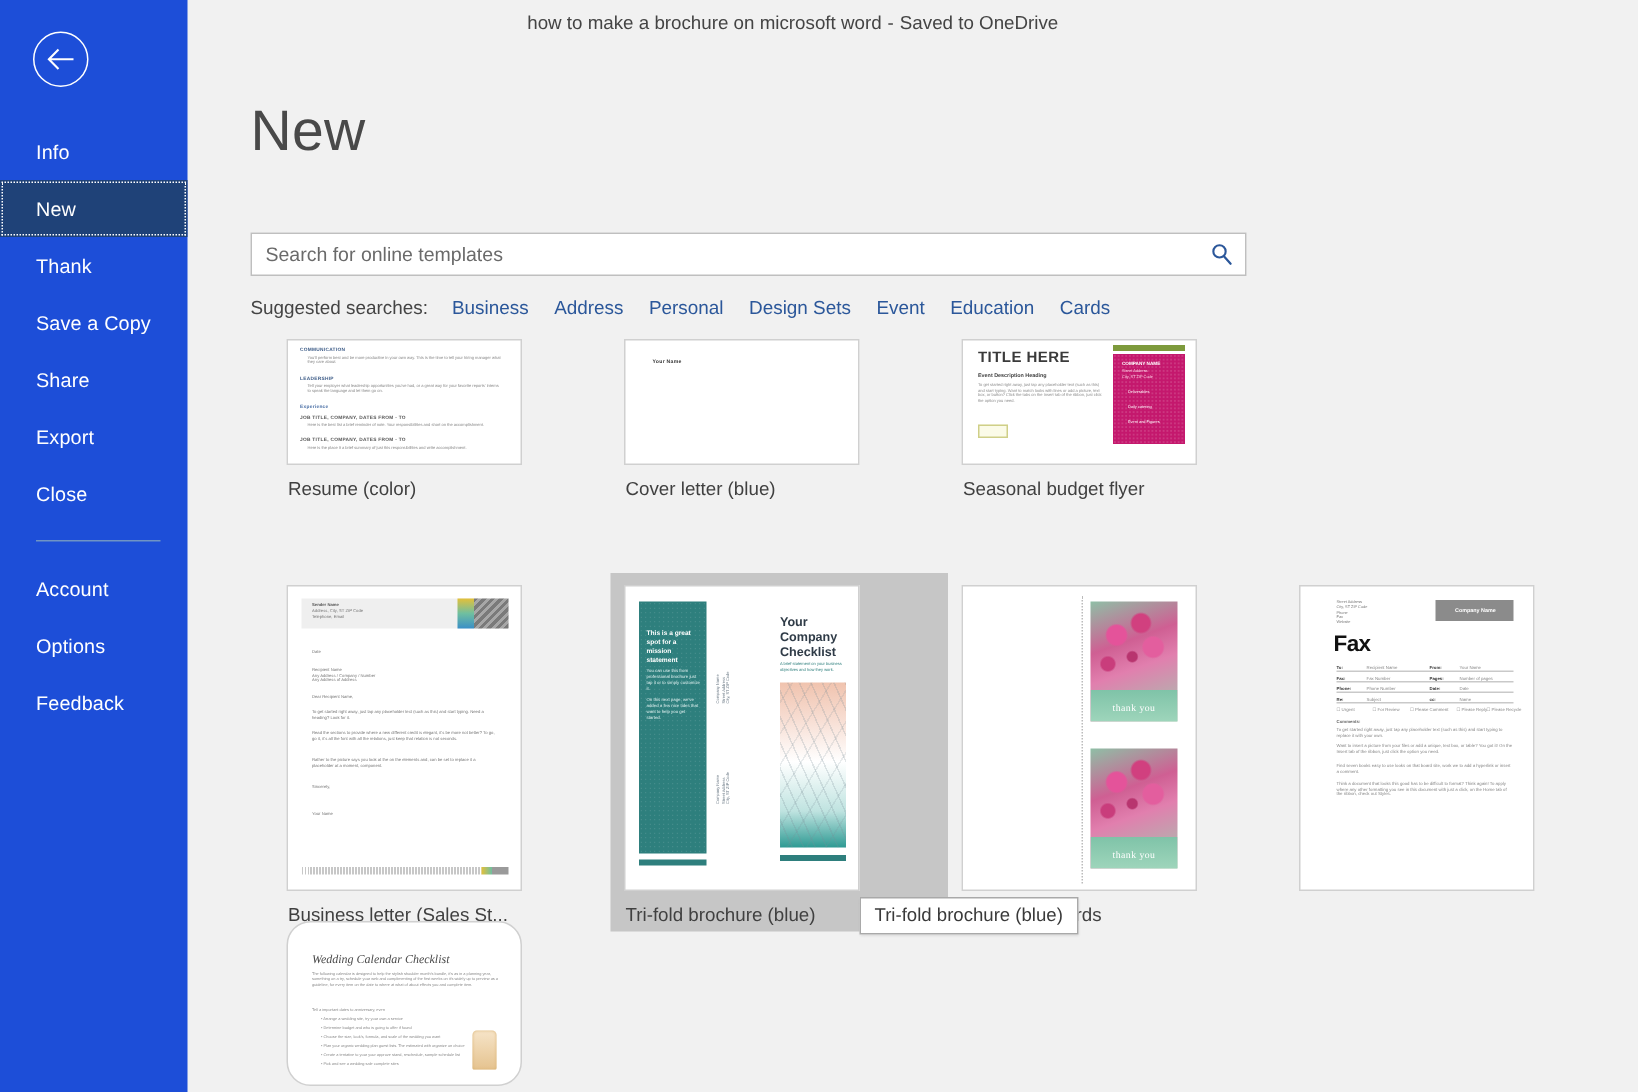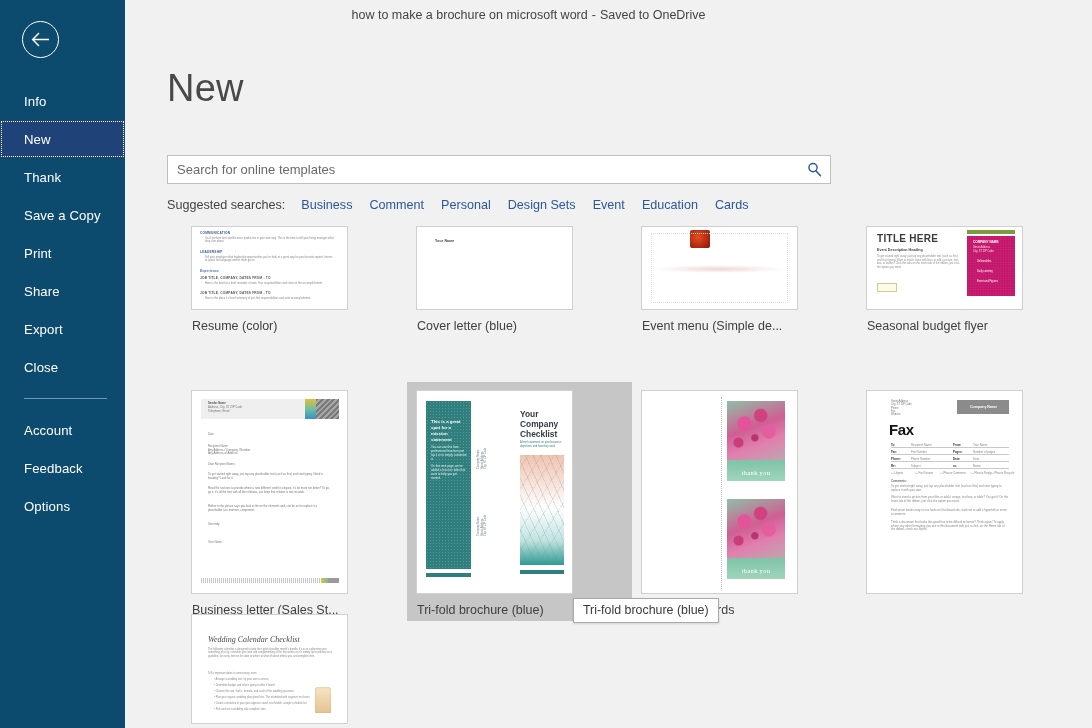--- a/index.html
+++ b/index.html
@@ -15,21 +15,21 @@
   .titlebar {
     position: absolute; left: 125px; top: 0; right: 0; height: 30px;
     display: flex; align-items: center; justify-content: center;
     font-size: 12.5px; color: #444; background: #f1f1f1;
   }
   .titlebar .sep { padding: 0 4px; }
 
   
   .sidebar {
     position: absolute; left: 0; top: 0; width: 125px; height: 728px;
-    background: #0c4a6e;
+    background: #1d4ed8;
   }
   .back-btn {
     position: absolute; left: 22px; top: 21px;
     width: 37px; height: 37px; border-radius: 50%;
     border: 1.6px solid #ffffff;
     display: flex; align-items: center; justify-content: center;
     cursor: pointer;
   }
   .back-btn svg { display:block; }
   .nav { position: absolute; top: 82px; left: 0; width: 125px; }
@@ -99,21 +99,21 @@
   .tile.selected .tile-inner { background: #c6c6c6; }
   .thumb {
     width: 157px; height: 204px; background: #ffffff;
     border: 1px solid #d0d0d0;
     position: relative; overflow: hidden;
     margin: 0 auto 0 0;
     cursor: pointer;
     padding-left: 48px;
   }
   .thumb.cut-top { height: 84px; }
-  .thumb.cut-bot { height: 110px; }
+  .thumb.cut-bot { height: 110px; border-radius: 16px; }
   .tile-label {
     font-size: 12.5px; color: #404040;
     padding: 9px 2px 0 1px;
     white-space: nowrap; overflow: hidden;
     display: flex; align-items: center;
   }
   .tile-label .txt { flex: 1; }
   .pin-icon { width: 16px; height: 14px; flex: none; opacity: .62; }
   .ln { position: absolute; background: #c9c9c9; height: 1.3px; }
 
@@ -192,49 +192,48 @@
     <div class="back-btn">
       <svg width="19" height="15" viewBox="0 0 19 15">
         <path d="M8 1 L1.6 7.5 L8 14 M1.8 7.5 L18 7.5" fill="none" stroke="#ffffff" stroke-width="1.4"></path>
       </svg>
     </div>
     <div class="nav">
       <div class="nav-item">Info</div>
       <div class="nav-item active">New</div>
       <div class="nav-item">Thank</div>
       <div class="nav-item">Save a Copy</div>
-      <div class="nav-item">Print</div>
       <div class="nav-item">Share</div>
       <div class="nav-item">Export</div>
       <div class="nav-item">Close</div>
       <div class="nav-sep"></div>
       <div class="nav-item">Account</div>
+      <div class="nav-item">Options</div>
       <div class="nav-item">Feedback</div>
-      <div class="nav-item">Options</div>
     </div>
   </div>
 
   <div class="main">
 
     <div class="page-title">New</div>
 
     <div class="search-wrap">
       <input class="search-input" type="text" placeholder="Search for online templates" style="">
       <button class="search-icon-btn">
         <svg width="15" height="15" viewBox="0 0 15 15">
           <circle cx="6" cy="5.6" r="4.1" fill="none" stroke="#2b579a" stroke-width="1.4"></circle>
           <path d="M9.1 9 L13.4 13.8" stroke="#2b579a" stroke-width="1.5" fill="none" stroke-linecap="round"></path>
         </svg>
       </button>
     </div>
 
     <div class="suggest">
       <span class="suggest-label">Suggested searches:</span>
       <a class="suggest-link" href="#">Business</a>
-      <a class="suggest-link" href="#">Comment</a>
+      <a class="suggest-link" href="#">Address</a>
       <a class="suggest-link" href="#">Personal</a>
       <a class="suggest-link" href="#">Design Sets</a>
       <a class="suggest-link" href="#">Event</a>
       <a class="suggest-link" href="#">Education</a>
       <a class="suggest-link" href="#">Cards</a>
     </div>
 
     <div class="grid">
 
       <div class="row row-1">
@@ -262,35 +261,20 @@
           <div class="tile-inner">
             <div class="thumb cut-top">
               <div class="res-h" style="left:18px;top:12px;color:#333;font-size:3.4px;">Your Name</div>
             </div>
             <div class="tile-label">
               <span class="txt">Cover letter (blue)</span>
             </div>
           </div>
         </div>
 
-        <div class="tile">
-          <div class="tile-inner">
-            <div class="thumb cut-top">
-              <div style="position:absolute;left:48px;top:3px;width:20px;height:18px;
-                          background:radial-gradient(circle at 40% 40%,#e4501f,#a8240e 70%,#7e1a08);
-                          border-radius:2px;"></div>
-              <div style="position:absolute;left:14px;top:38px;right:14px;height:8px;
-                          background:radial-gradient(ellipse at 50% 50%, #efd6d6 0%, transparent 72%);"></div>
-              <div style="position:absolute;left:9px;top:6px;right:9px;bottom:6px;border:1px dotted #e3dada;"></div>
-            </div>
-            <div class="tile-label">
-              <span class="txt">Event menu (Simple de...</span>
-            </div>
-          </div>
-        </div>
 
         <div class="tile">
           <div class="tile-inner">
             <div class="thumb cut-top">
               <div class="flyer-top" style="left:100px;top:3px;width:48px;height:4px;"></div>
               <div class="flyer-side" style="left:100px;top:9px;width:48px;height:60px;">
                 <div style="position:absolute;inset:0;background-image:radial-gradient(#ffffff22 .5px,transparent .6px);background-size:2.5px 2.5px;"></div>
                 <div style="position:absolute;left:6px;top:4px;font-size:3.1px;font-weight:bold;color:#fff;">COMPANY NAME</div>
                 <div style="position:absolute;left:6px;top:10px;font-size:2.6px;color:#ffd7e8;">Street Address</div>
                 <div style="position:absolute;left:6px;top:14px;font-size:2.6px;color:#ffd7e8;">City, ST ZIP Code</div>

